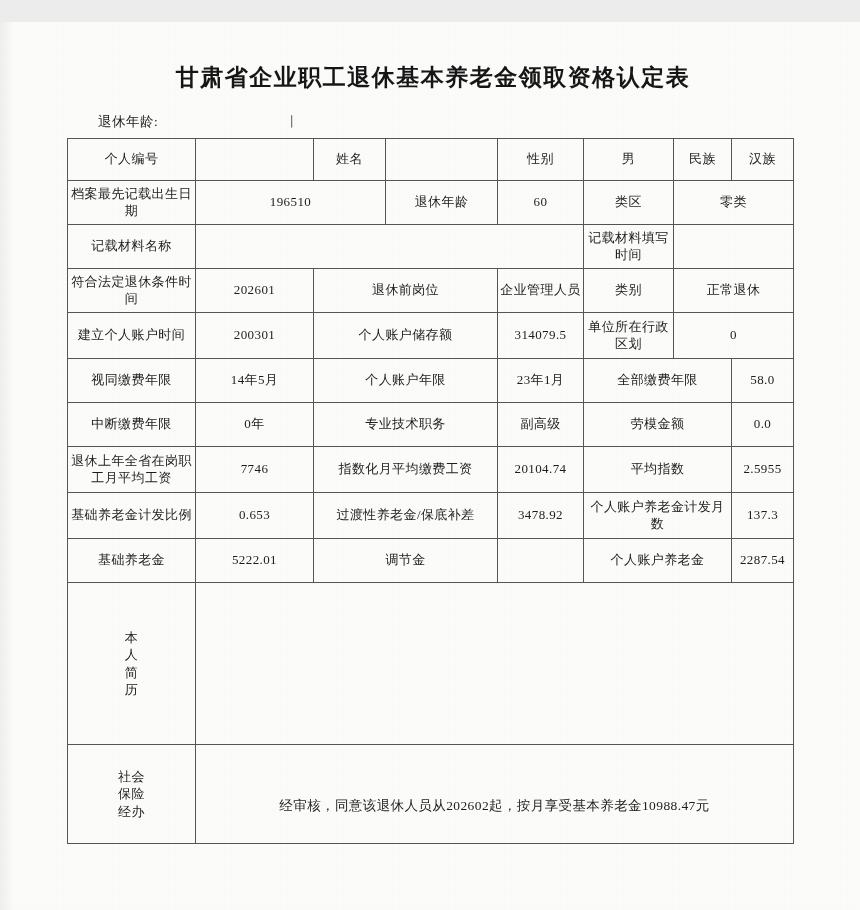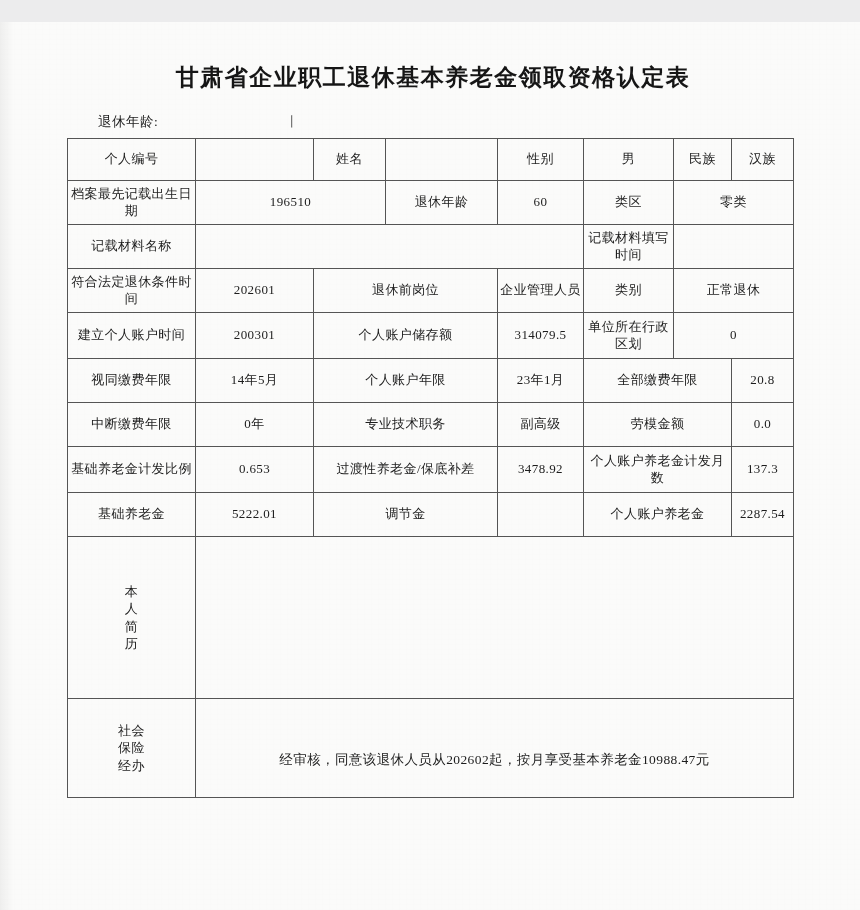--- a/index.html
+++ b/index.html
@@ -216,32 +216,40 @@
       <td class="lbl">单位所在行政区划</td>
       <td class="val num" colspan="2">0</td>
     </tr>
 
     <tr class="r-2">
       <td class="lbl">视同缴费年限</td>
       <td class="val">14年5月</td>
       <td class="lbl" colspan="2">个人账户年限</td>
       <td class="val">23年1月</td>
       <td class="lbl" colspan="2">全部缴费年限</td>
-      <td class="val num">20.8</td>
+      <td class="val num">58.0</td>
     </tr>
 
     <tr class="r-2">
       <td class="lbl">中断缴费年限</td>
       <td class="val">0年</td>
       <td class="lbl" colspan="2">专业技术职务</td>
       <td class="val">副高级</td>
       <td class="lbl" colspan="2">劳模金额</td>
       <td class="val num">0.0</td>
     </tr>
 
+    <tr class="r-3">
+      <td class="lbl">退休上年全省在岗职工月平均工资</td>
+      <td class="val num">7746</td>
+      <td class="lbl" colspan="2">指数化月平均缴费工资</td>
+      <td class="val num">20104.74</td>
+      <td class="lbl" colspan="2">平均指数</td>
+      <td class="val num">2.5955</td>
+    </tr>
 
     <tr class="r-3">
       <td class="lbl">基础养老金计发比例</td>
       <td class="val num">0.653</td>
       <td class="lbl" colspan="2">过渡性养老金/保底补差</td>
       <td class="val num">3478.92</td>
       <td class="lbl" colspan="2">个人账户养老金计发月数</td>
       <td class="val num">137.3</td>
     </tr>
 

